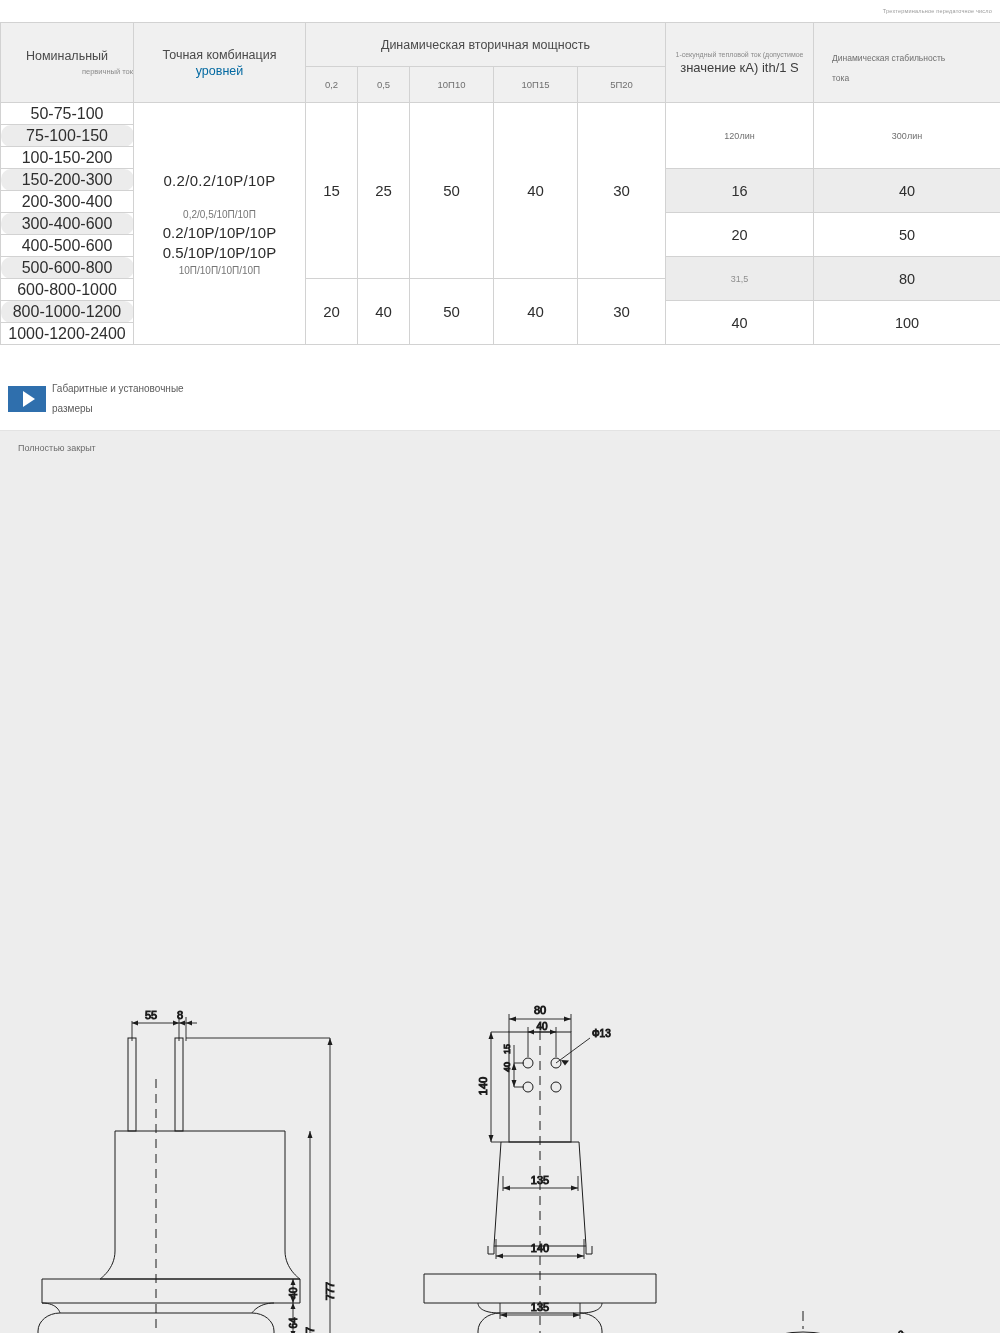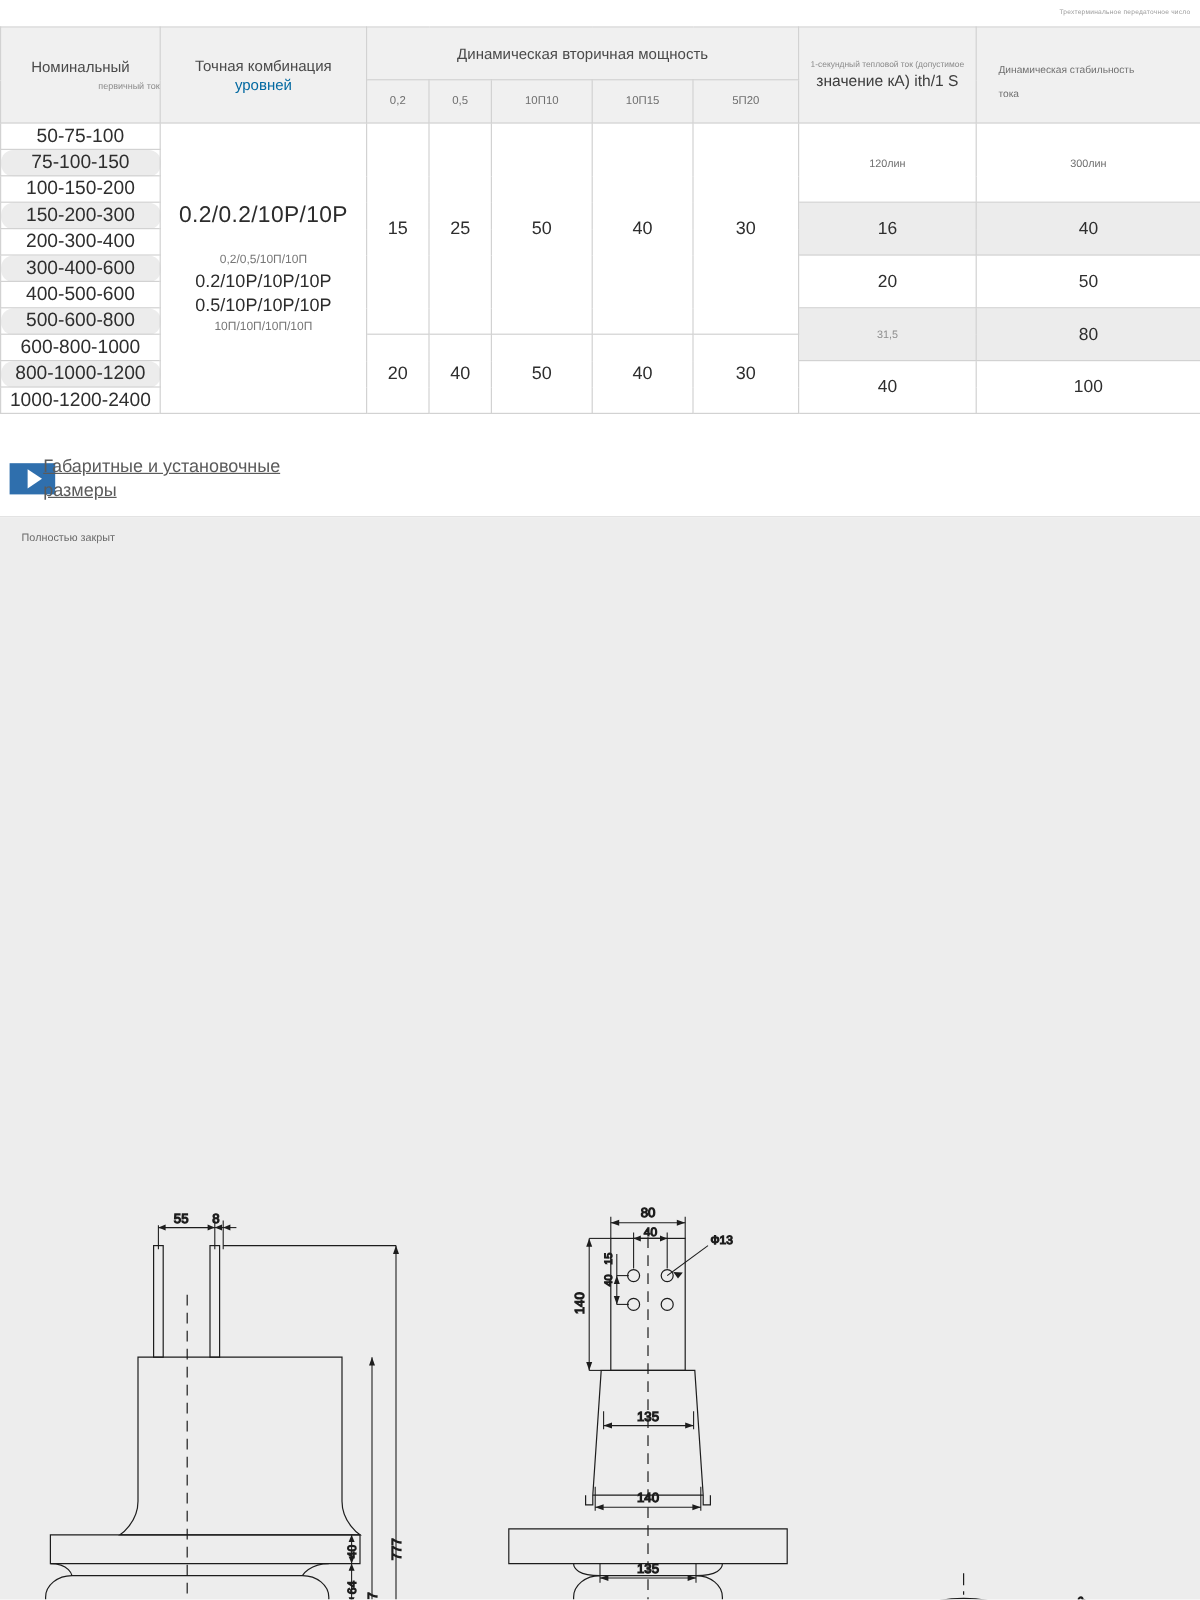--- a/index.html
+++ b/index.html
@@ -34,21 +34,21 @@
   .h-small-top{ font-size:7px; color:#8a8a8a; }
   .h-thermal-big{ font-size:13px; color:#3d3d3d; margin-top:2px; }
   .h-dyn2{ font-size:8.5px; color:#6f6f6f; margin-top:10px; text-align:left; padding-left:18px;}
   .subcol{ font-size:9.5px; color:#6f6f6f; }
 
   td.ratio{ font-size:16px; color:#2e2e2e; height:22px; border-left:none; border-right:1px solid #d2d2d2;}
   tr.alt td.ratio{ background:#ececec;border-radius:10px; }
   tr.plain td.ratio{ background:#ffffff; }
 
   .combo-cell{ background:#fff; }
-  .combo-l1{ font-size:19px; color:#2c2c2c; letter-spacing:.3px; }
+  .combo-l1{ font-size:15px; color:#2c2c2c; letter-spacing:.3px; }
   .combo-l2{ font-size:10px; color:#767676; margin-top:20px; }
   .combo-l3{ font-size:15px; color:#2c2c2c; margin-top:4px; }
   .combo-l4{ font-size:15px; color:#2c2c2c; margin-top:3px; }
   .combo-l5{ font-size:10px; color:#767676; margin-top:4px; }
 
   .pw{ font-size:15px; color:#2e2e2e; background:#fff; }
   .th-val{ font-size:14.5px; color:#2e2e2e; }
   .th-val.small{ font-size:9px; color:#8e8e8e; }
   .th-lin{ font-size:9px; color:#6f6f6f; }
   .dy-val{ font-size:14.5px; color:#2e2e2e; }
@@ -60,22 +60,22 @@
   .play{
     position:absolute; left:8px; top:386px; width:38px; height:26px;
     background:#2f6fad; display:flex; align-items:center; justify-content:center;
   }
   .play .tri{
     width:0;height:0;border-left:12px solid #fff;
     border-top:8px solid transparent;border-bottom:8px solid transparent;
     margin-left:3px;
   }
   .sec-title{
-    position:absolute; left:36px; top:379px; width:330px;
-    font-size:15px; color:#5b5b5b; line-height:20px;text-decoration:underline;
+    position:absolute; left:52px; top:379px; width:330px;
+    font-size:10px; color:#5b5b5b; line-height:20px;
   }
   .sep{ position:absolute; left:0; top:430px; width:1000px; height:1px; background:#e3e3e3; }
 
   
   .canvas{
     position:absolute; left:0; top:431px; width:1000px; height:902px;
     background:#ededed;
   }
   .closed-note{
     position:absolute; left:18px; top:443px;

